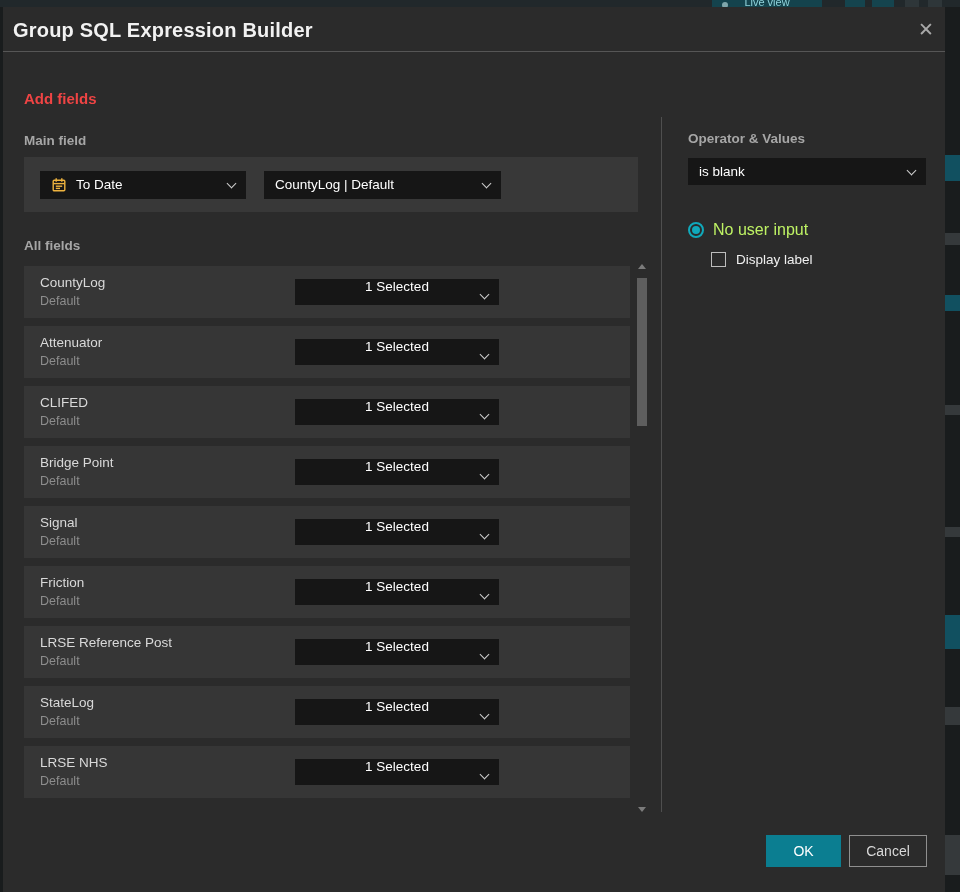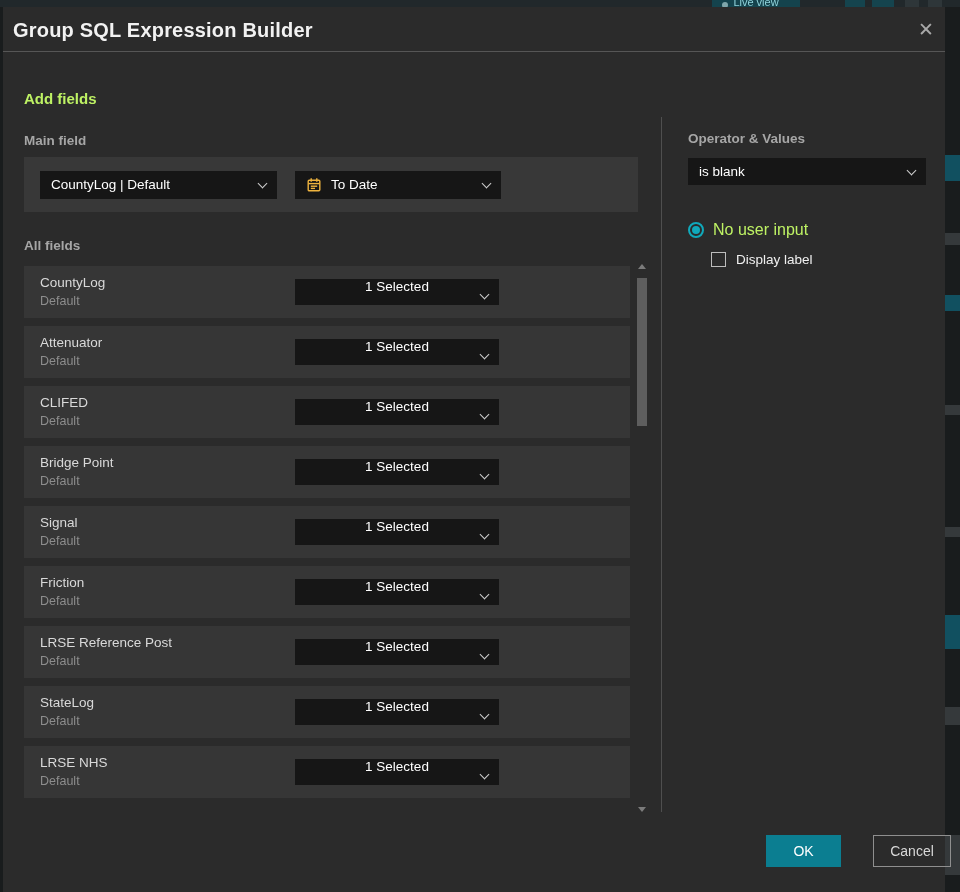--- a/index.html
+++ b/index.html
@@ -10,21 +10,21 @@
     position: relative;
     overflow: hidden;
   }
 
   
   .bg-topstrip {
     position: absolute; top: 0; left: 0; width: 960px; height: 7px;
     background: #21282b; overflow: hidden;
   }
   .bg-liveview {
-    position: absolute; left: 712px; top: 0; width: 88px; height: 7px;
+    position: absolute; left: 712px; top: 0; width: 110px; height: 7px;
     background: #14434d; color: #8fd2da; font-size: 11px;
     text-align: center; line-height: 4px; overflow: hidden;
   }
   .bg-dot { position:absolute; left:722px; top:2px; width:6px; height:6px; border-radius:50%; background:#7fa6ab; }
   .bg-btn1 { position: absolute; left: 845px; top: 0; width: 22px; height: 7px; background: #15444e; border-right:2px solid #21282b; }
   .bg-btn2 { position: absolute; left: 872px; top: 0; width: 22px; height: 7px; background: #15444e; }
   .bg-btn3 { position: absolute; left: 905px; top: 0; width: 14px; height: 7px; background: #2e3639; }
   .bg-btn4 { position: absolute; left: 928px; top: 0; width: 14px; height: 7px; background: #2e3639; }
 
   .bg-rightsliver {
@@ -51,21 +51,21 @@
     font-size: 20px; font-weight: bold; color: #f2f2f2; letter-spacing: .2px;
   }
   .close-btn {
     position: absolute; right: 6px; top: 9px; width: 26px; height: 26px;
     display: flex; align-items: center; justify-content: center;
     color: #a9a9a9; font-size: 19px; cursor: pointer; line-height: 1;
   }
 
   .section-heading {
     position: absolute; left: 21px; top: 83px;
-    font-size: 15px; font-weight: bold; color: #bef264;
+    font-size: 15px; font-weight: bold; color: #ef4444;
   }
   .sub-label { font-size: 13.5px; font-weight: bold; color: #a6a6a6; position: absolute; text-align: right; }
   .lbl-mainfield { left: 21px; top: 126px; }
   .lbl-allfields { left: 21px; top: 231px; }
   .lbl-operator  { left: 685px; top: 124px; }
 
   
   .dd {
     background: #161616; color: #ffffff; height: 28px;
     display: flex; align-items: center; padding: 0 11px;
@@ -149,21 +149,21 @@
 
   
   .btn {
     position: absolute; top: 828px; height: 32px;
     display: flex; align-items: center; justify-content: center;
     font-size: 14px; cursor: pointer;
   }
   .btn-ok { left: 763px; width: 75px; background: #0b7e91; color: #ffffff; }
   .btn-cancel {
     left: 846px; width: 78px; background: transparent;
-    border: 1px solid #8f8f8f; color: #d8d8d8; margin-left: 24px;
+    border: 1px solid #8f8f8f; color: #d8d8d8;
   }
 </style>
 </head>
 <body>
 
 <div class="bg-topstrip">
   <div class="bg-liveview">Live view</div>
   <div class="bg-dot"></div>
   <div class="bg-btn1"></div>
   <div class="bg-btn2"></div>
@@ -189,38 +189,38 @@
     <div class="close-btn">
       <span>✕</span>
     </div>
   </div>
 
   <div class="section-heading">Add fields</div>
 
   <div class="sub-label lbl-mainfield">Main field</div>
 
   <div class="main-field-box">
-    <div class="dd dd-field">
-      <span>CountyLog | Default</span>
-      <span class="chev"></span>
-    </div>
     <div class="dd dd-type">
       <span class="cal-icon">
         <svg width="16" height="16" viewBox="0 0 16 16" fill="none" stroke="#eeb33f" stroke-width="1.4">
           <rect x="2.2" y="3.2" width="11.6" height="10.6" rx="1"></rect>
           <line x1="5.2" y1="1.2" x2="5.2" y2="4.8"></line>
           <line x1="10.8" y1="1.2" x2="10.8" y2="4.8"></line>
           <line x1="2.4" y1="6.6" x2="13.6" y2="6.6"></line>
           <line x1="4.8" y1="9.2" x2="11.2" y2="9.2"></line>
           <line x1="4.8" y1="11.4" x2="9" y2="11.4"></line>
         </svg>
       </span>
       <span>To Date</span>
       <span class="chev"></span>
     </div>
+    <div class="dd dd-field">
+      <span>CountyLog | Default</span>
+      <span class="chev"></span>
+    </div>
   </div>
 
   <div class="sub-label lbl-allfields">All fields</div>
 
   <div class="fields-list">
   <div class="field-row">
     <div class="field-name">CountyLog</div>
     <div class="field-sub">Default</div>
     <div class="dd dd-selected">
       <span>1 Selected</span>

